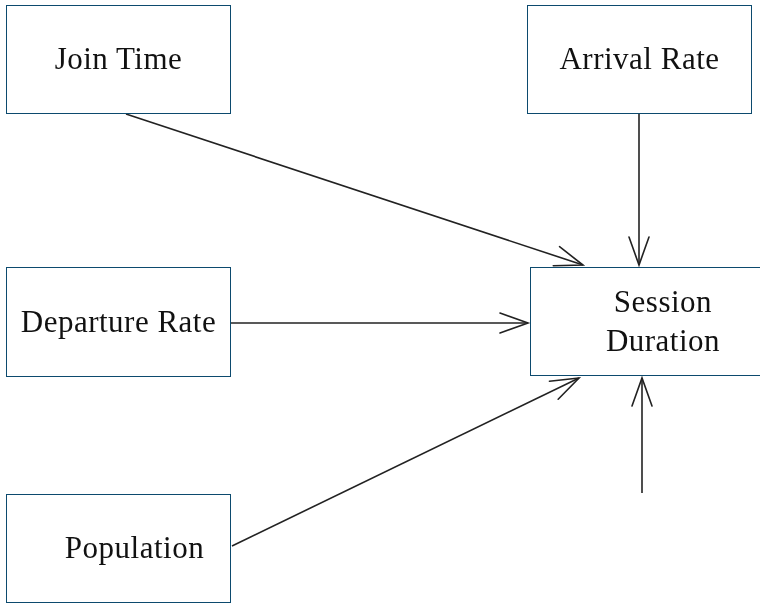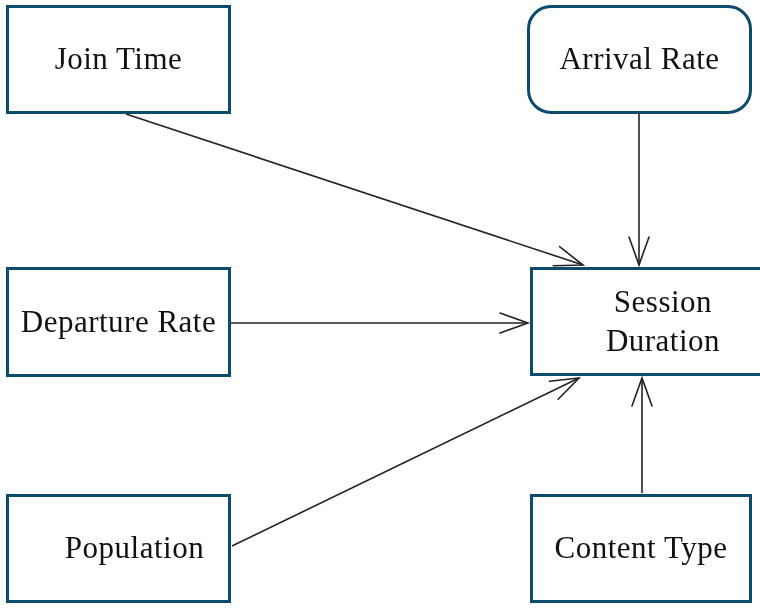--- a/index.html
+++ b/index.html
@@ -19,38 +19,38 @@
     position: absolute;
     left: 0;
     top: 0;
     width: 760px;
     height: 610px;
     z-index: 1;
   }
   .node {
     position: absolute;
     box-sizing: border-box;
-    border: 3px solid #0c4a6e;
+    border: 1px solid #0c4a6e;
     background: #ffffff;
     display: flex;
     align-items: center;
     justify-content: center;
     text-align: center;
     z-index: 2;
   }
   .node .label {
     font-size: 31px;
     line-height: 1.25;
     color: #111111;
     white-space: pre-line;
     letter-spacing: 0.5px;
   }
   
   #node-join-time       { left: 6px;   top: 5px;   width: 225px; height: 109px; }
-  #node-arrival-rate    { left: 527px; top: 5px;   width: 225px; height: 109px; border-radius: 24px; }
+  #node-arrival-rate    { left: 527px; top: 5px;   width: 225px; height: 109px; }
   #node-departure-rate  { left: 6px;   top: 267px; width: 225px; height: 110px; }
   #node-session-duration{ left: 530px; top: 267px; width: 266px; height: 109px; }
   #node-population      { left: 6px;   top: 494px; width: 225px; height: 109px; padding-left: 32px; }
   #node-content-type    { left: 530px; top: 494px; width: 222px; height: 109px; }
   .edge {
     stroke: #222222;
     stroke-width: 1.6;
     fill: none;
   }
 </style>
@@ -87,17 +87,14 @@
 
   <div class="node" id="node-session-duration">
     <span class="label">Session
 Duration</span>
   </div>
 
   <div class="node" id="node-population">
     <span class="label">Population</span>
   </div>
 
-  <div class="node" id="node-content-type">
-    <span class="label">Content Type</span>
-  </div>
 
 </div>
 
 </body></html>

